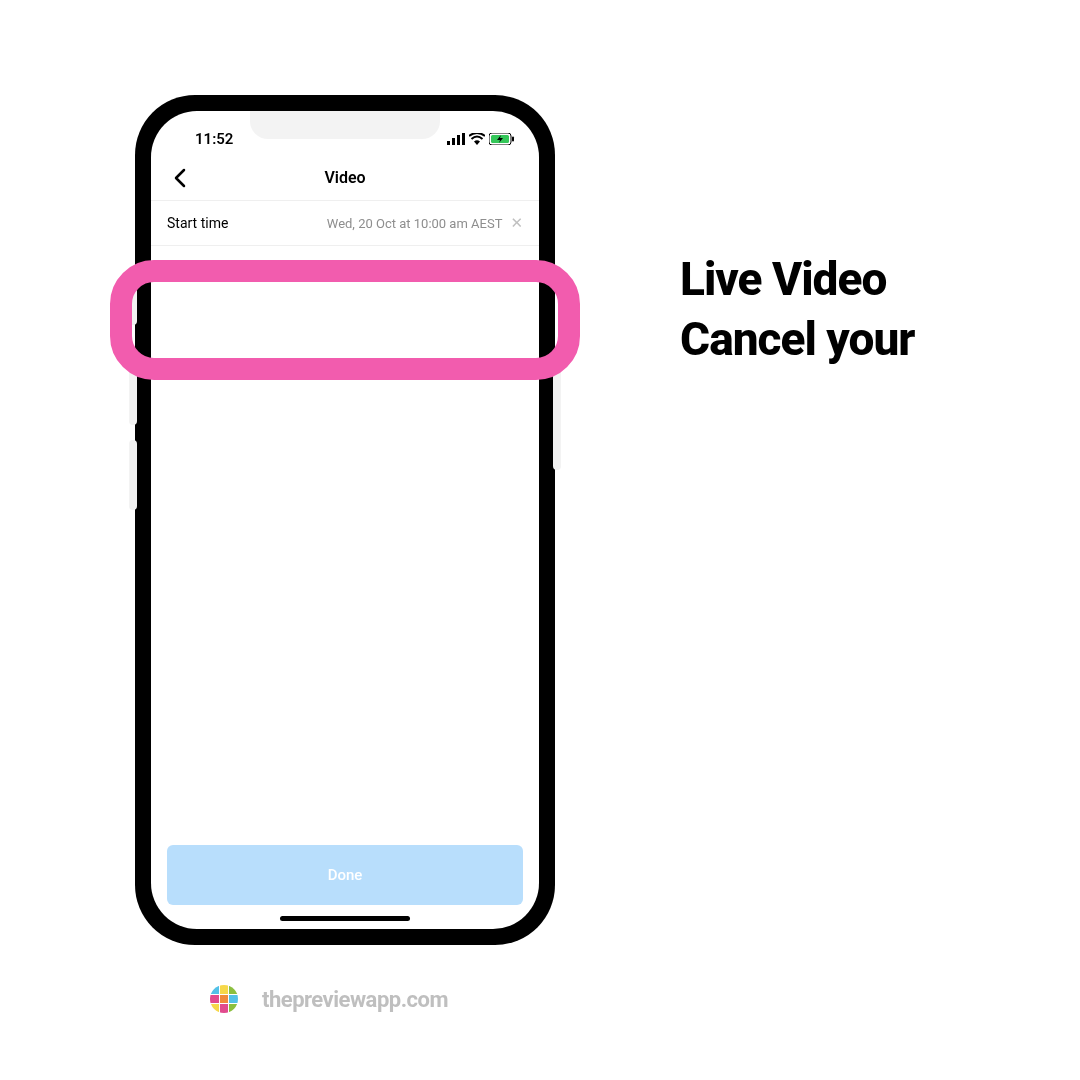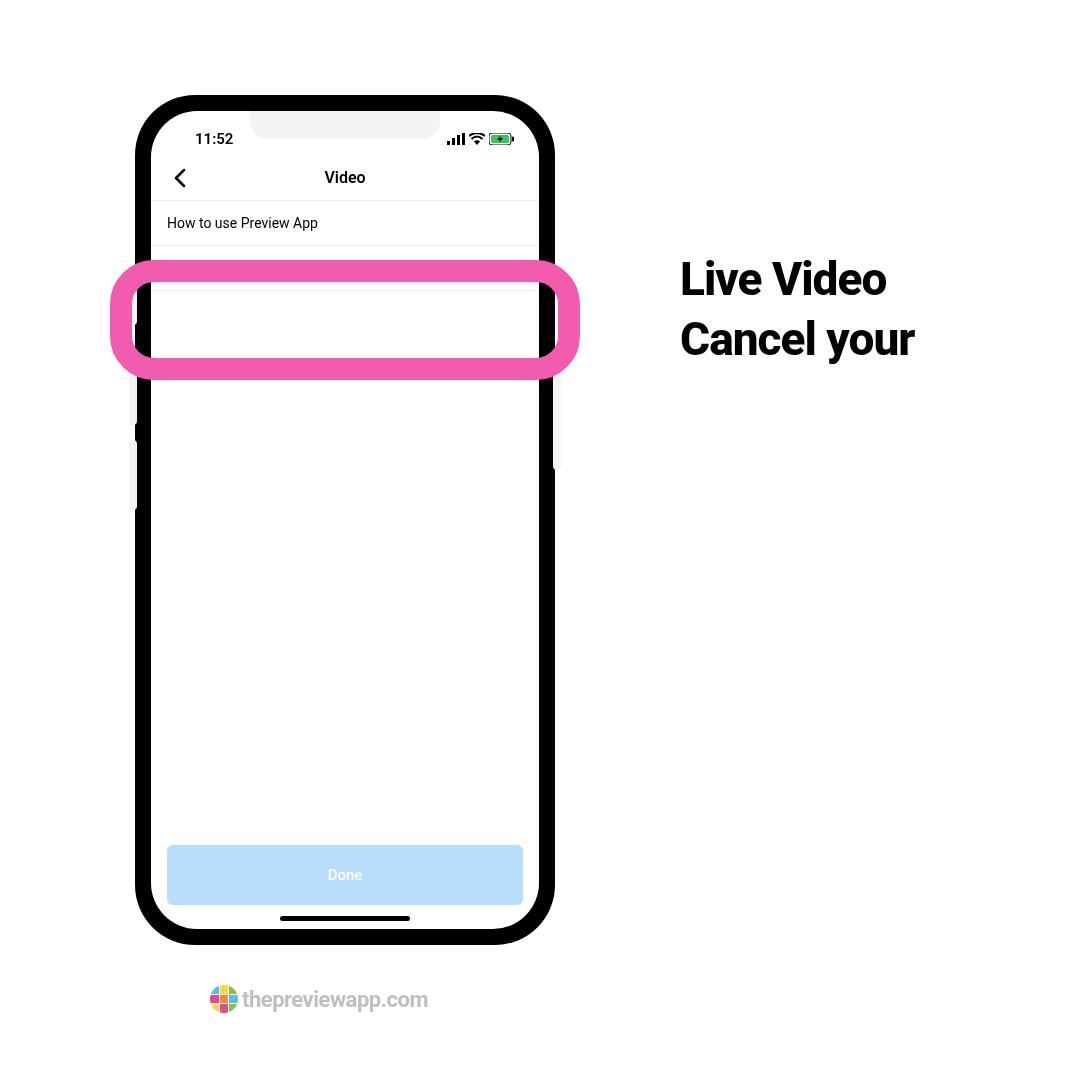--- a/index.html
+++ b/index.html
@@ -156,21 +156,21 @@
     letter-spacing:-1px;
   }
 
   
   .footer {
     position:absolute;
     left:210px;
     top:985px;
     display:flex;
     align-items:center;
-    gap:4px;
+    gap:24px;
   }
   .logo-icon {
     width:28px; height:28px;
     display:grid;
     grid-template-columns:repeat(3,1fr);
     grid-template-rows:repeat(3,1fr);
     gap:1px;
     border-radius:50%;
     overflow:hidden;
   }
@@ -225,23 +225,20 @@
 
     <div class="nav-bar">
       <div class="back-btn">
         <svg width="14" height="20" viewBox="0 0 14 20">
             <path d="M11 2 L3 10 L11 18" stroke="#000" stroke-width="2.5" fill="none" stroke-linecap="round" stroke-linejoin="round"></path>
           </svg>
       </div>
       <div class="nav-title">Video</div>
     </div>
 
-    <div class="row">
-      <span class="label">How to use Preview App</span>
-    </div>
 
     <div class="row">
       <span class="label">Start time</span>
       <span style="display:flex;align-items:center;">
         <span class="value">Wed, 20 Oct at 10:00 am AEST</span>
         <span class="clear">✕</span>
       </span>
     </div>
 
 

